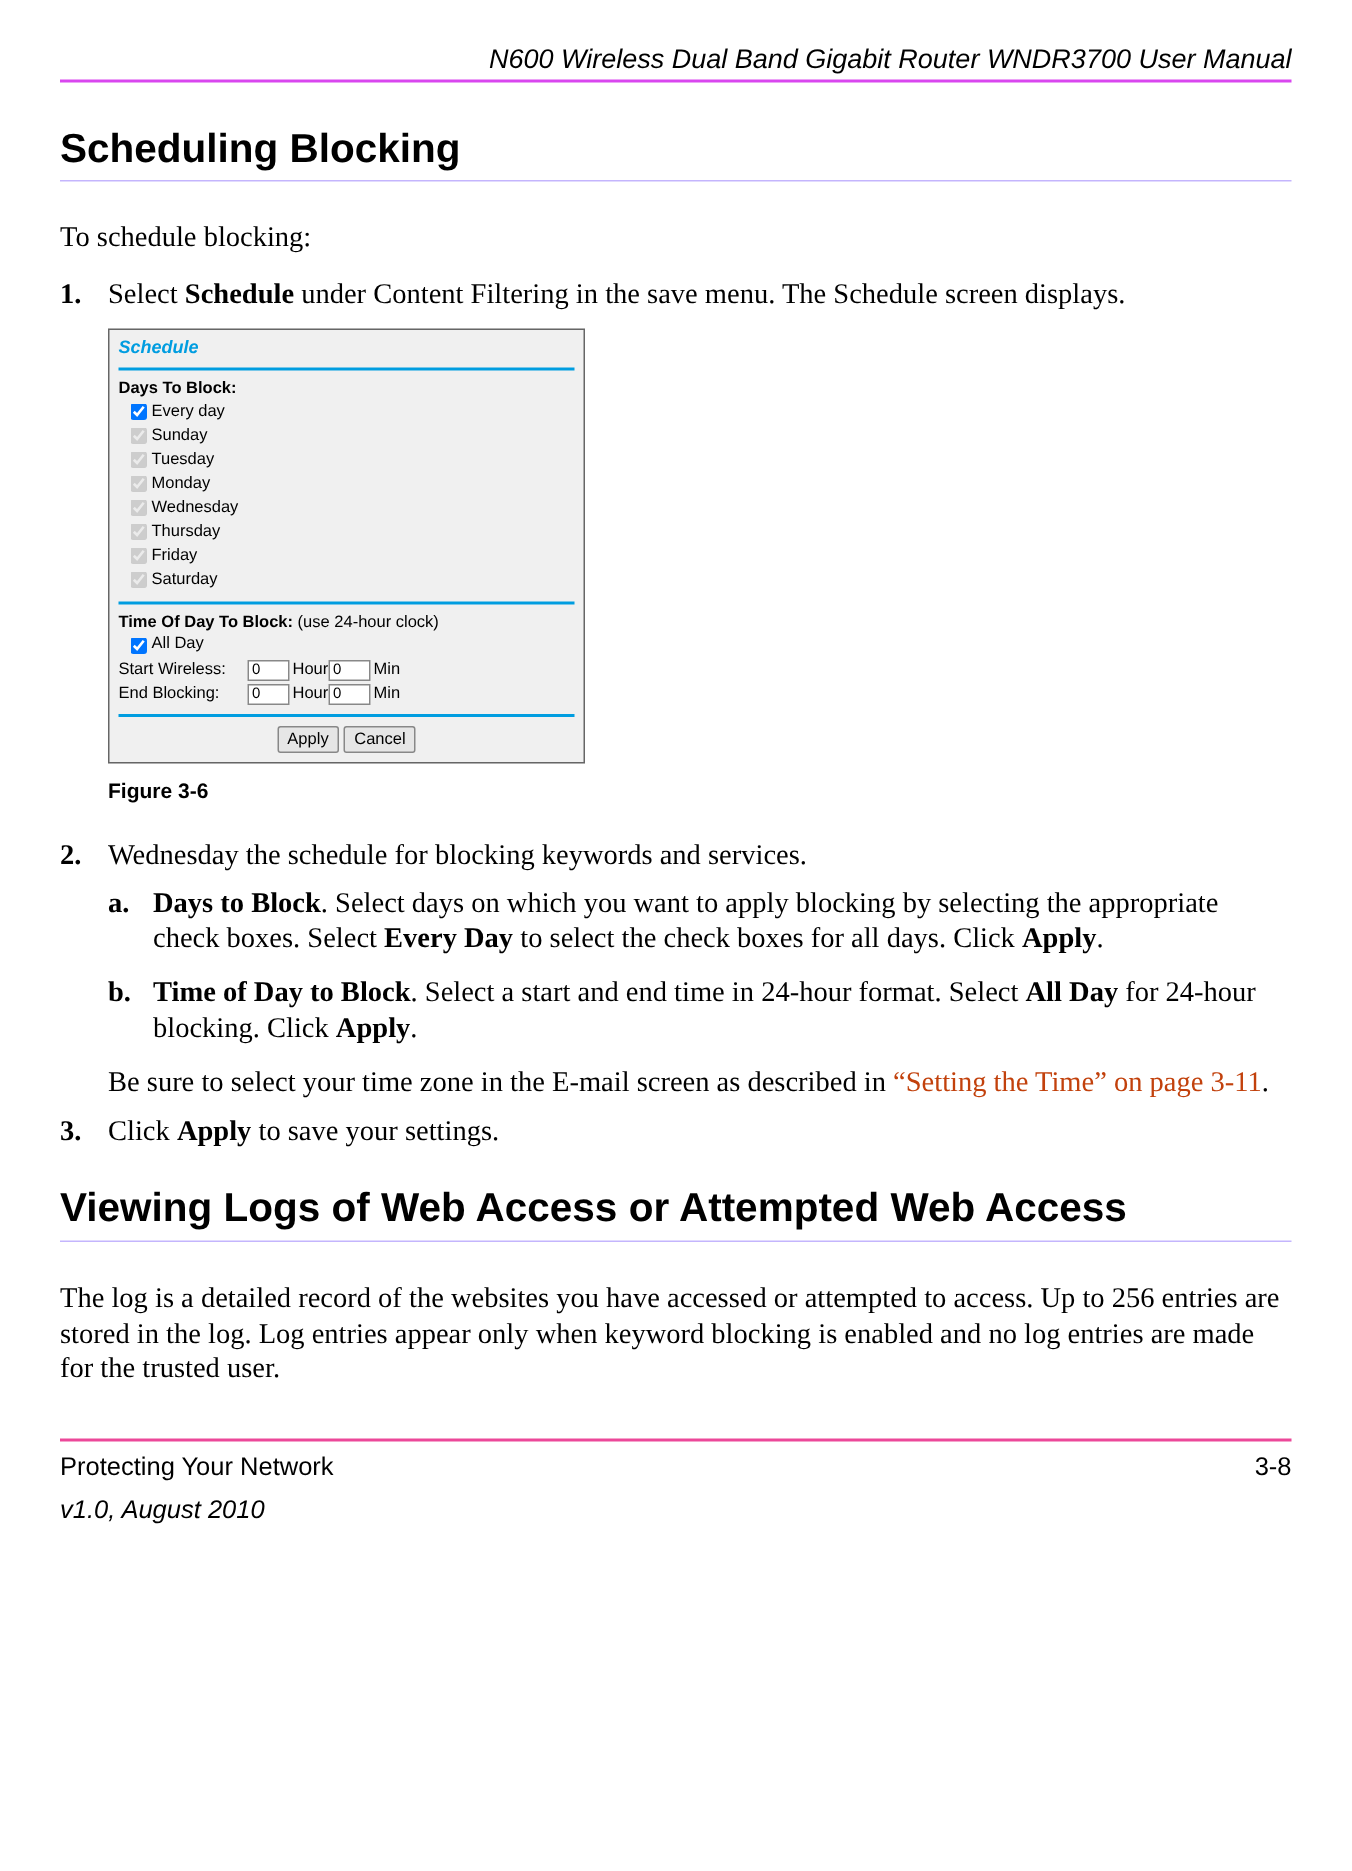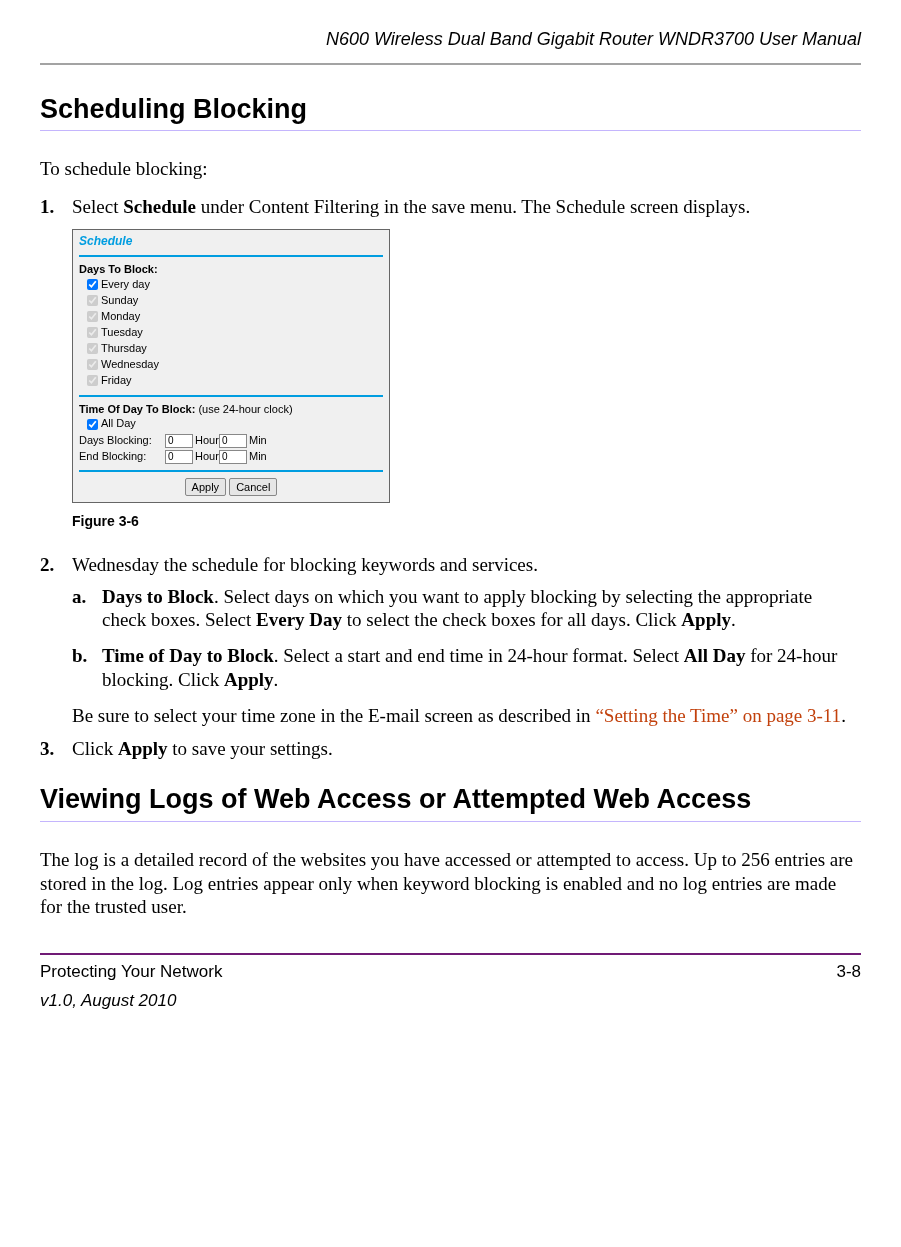--- a/index.html
+++ b/index.html
@@ -11,22 +11,22 @@
     padding: 28px 40px 20px 40px;
     width: 901px;
     box-sizing: border-box;
     line-height: 1.25;
   }
   .running-head {
     font-family: Arial, Helvetica, sans-serif;
     font-style: italic;
     text-align: right;
     font-size: 18px;
-    padding-bottom: 12px;
-    border-bottom: 2px solid #a3a3a3;
+    padding-bottom: 2px;
+    border-bottom: 2px solid #d946ef;
     margin-bottom: 28px;
   }
   h1.section {
     font-family: Arial, Helvetica, sans-serif;
     font-weight: bold;
     font-size: 27px;
     margin: 0 0 4px 0;
     border-bottom: 1px solid #c4b5fd;
     padding-bottom: 4px;
   }
@@ -101,21 +101,21 @@
   .shot button.uibtn {
     font-family: Tahoma, Arial, sans-serif;
     font-size: 11px;
     padding: 0 6px;
     height: 18px;
     border: 1px solid #888;
     background: #e6e6e6;
     border-radius: 2px;
   }
   .footer {
-    border-top: 2px solid #701a75;
+    border-top: 2px solid #ec4899;
     margin-top: 34px;
     font-family: Arial, Helvetica, sans-serif;
     font-size: 17px;
     display:flex;
     justify-content: space-between;
     padding-top:6px;
   }
   .version {
     font-family: Arial, Helvetica, sans-serif;
     font-style: italic;
@@ -149,46 +149,50 @@
   <div class="row">
       <input type="checkbox" checked="" style="">
       <span>Every day</span>
     </div>
   <div class="row">
       <input type="checkbox" checked="" disabled="" style="">
       <span>Sunday</span>
     </div>
   <div class="row">
       <input type="checkbox" checked="" disabled="" style="">
+      <span>Tuesday</span>
+    </div>
+  <div class="row">
+      <input type="checkbox" checked="" disabled="" style="">
       <span>Monday</span>
     </div>
   <div class="row">
       <input type="checkbox" checked="" disabled="" style="">
-      <span>Tuesday</span>
+      <span>Wednesday</span>
     </div>
   <div class="row">
       <input type="checkbox" checked="" disabled="" style="">
       <span>Thursday</span>
     </div>
   <div class="row">
       <input type="checkbox" checked="" disabled="" style="">
-      <span>Wednesday</span>
-    </div>
-  <div class="row">
-      <input type="checkbox" checked="" disabled="" style="">
       <span>Friday</span>
+    </div>
+  <div class="row">
+      <input type="checkbox" checked="" disabled="" style="">
+      <span>Saturday</span>
     </div>
   <hr class="sep">
   <div><span class="grouplabel">Time Of Day To Block:</span><span class="hint"> (use 24-hour clock)</span></div>
   <div class="row">
       <input type="checkbox" checked="" style="">
       <span>All Day</span>
     </div>
   <div class="timegrid">
-    <span>Days Blocking:</span>
+    <span>Start Wireless:</span>
     <span class="tinput">0</span>
     <span>Hour</span>
     <span class="tinput">0</span>
     <span>Min</span>
 
     <span>End Blocking:</span>
     <span class="tinput">0</span>
     <span>Hour</span>
     <span class="tinput">0</span>
     <span>Min</span>

